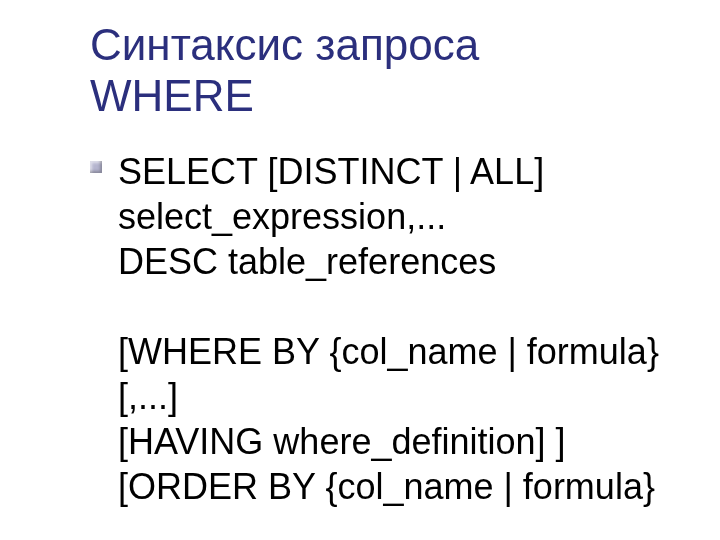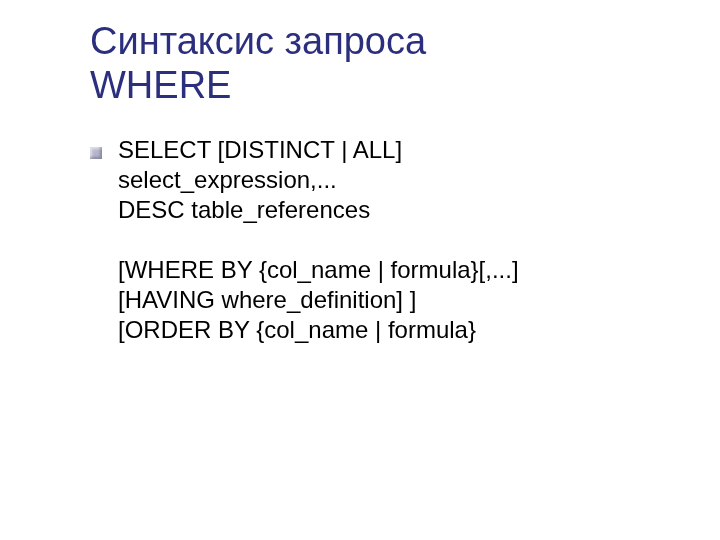--- a/index.html
+++ b/index.html
@@ -12,28 +12,28 @@
     overflow: hidden;
   }
   .slide {
     width: 720px;
     height: 540px;
     box-sizing: border-box;
     padding: 20px 50px 30px 90px;
     position: relative;
   }
   .title {
-    font-size: 38px;
+    font-size: 44px;
     line-height: 1.15;
     color: #2b2f7d;
     font-weight: 400;
     margin: 0 0 28px 0;
   }
   .body {
-    font-size: 24px;
+    font-size: 36px;
     line-height: 1.25;
     color: #000;
   }
   .bullet {
     position: relative;
     padding-left: 28px;
   }
   .bullet::before {
     content: "";
     position: absolute;

